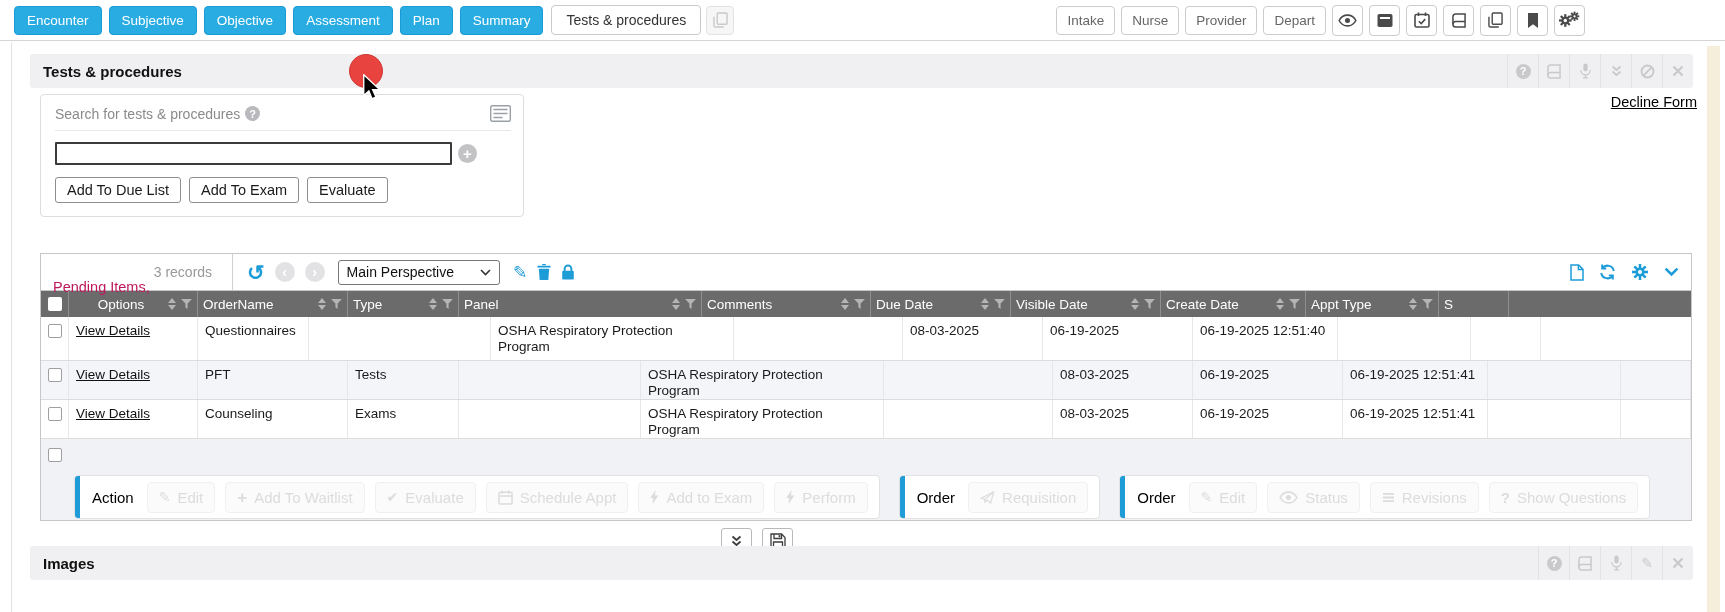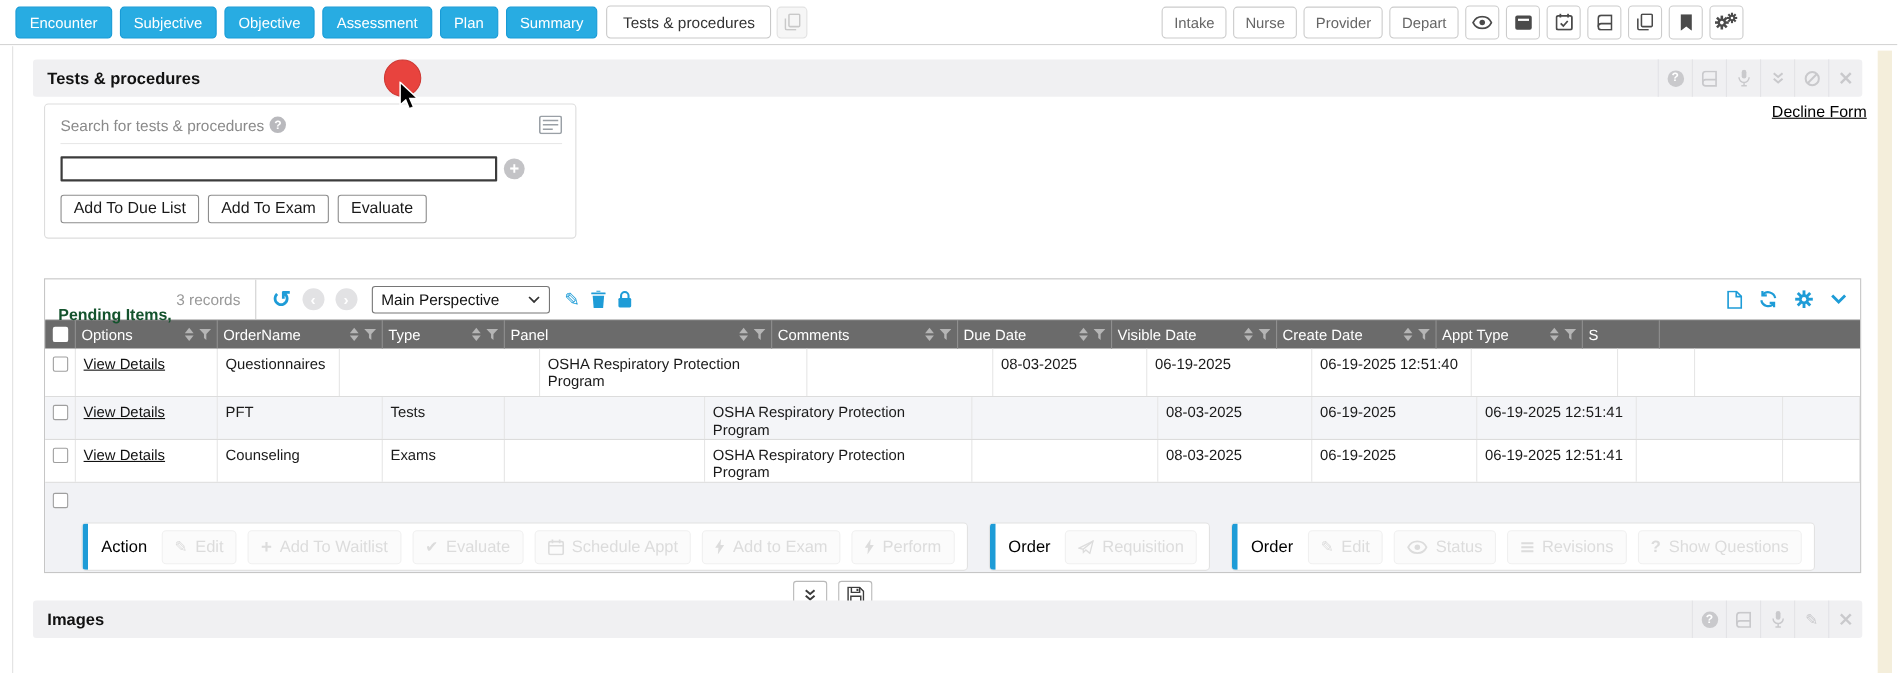--- a/index.html
+++ b/index.html
@@ -55,21 +55,21 @@
   .srow3 { display:flex; gap:8px; margin:12px 12px 0 14px; }
   .btn-plain { background:#fff; border:1px solid #8d8d8d; border-radius:3px; color:#1a1a1a;
                font-size:14.5px; padding:4px 11px; }
 
   
   .pending { position:absolute; left:40px; top:253px; width:1652px; height:268px;
              border:1px solid #c6c6c6; background:#fff; overflow:hidden; }
   .ptoolbar { height:37px; border-bottom:1px solid #c6c6c6; display:flex; align-items:center; }
   .pt-left { width:192px; height:100%; display:flex; align-items:center; padding-left:12px;
              border-right:1px solid #d0d0d0; }
-  .pt-title { font-weight:bold; color:#14532d; font-size:14.5px; white-space:nowrap;margin-top:30px; }
+  .pt-title { font-weight:normal; color:#be185d; font-size:14.5px; white-space:nowrap;margin-top:30px; }
   .pt-count { color:#999; font-size:14px; margin-left:4px; white-space:nowrap; }
   .pt-icons { display:flex; align-items:center; gap:10px; margin-left:14px; }
   .undo { color:#1e9cd7; font-size:21px; font-weight:bold; line-height:1; }
   .navcirc { width:20px; height:20px; border-radius:50%; background:#e2e2e4; color:#fff;
              display:inline-flex; align-items:center; justify-content:center; font-size:14px; font-weight:bold; }
   .perspective { border:1px solid #767676; border-radius:3px; height:25px; display:inline-flex;
                  align-items:center; padding:0 8px; font-size:14px; color:#111; gap:26px; margin:0 3px; }
   .blue-ic { color:#1e9cd7; display:inline-flex; align-items:center; }
   .g-pencil { font-size:17px; }
   .pt-right { margin-left:auto; display:flex; align-items:center; gap:15px; padding-right:12px; color:#1e9cd7; }
@@ -364,21 +364,21 @@
           <svg width="15" height="10" viewBox="0 0 15 10" fill="none" stroke="currentColor" stroke-width="2.6">
             <path d="M1.6 1.6 7.5 7.5l5.9-5.9"></path>
           </svg>
         </span>
     </div>
   </div>
   <div class="thead" id="thead">
       <div class="cbcell">
         <span class="cb cb-head"></span>
       </div>
-      <div class="th" style="width: 129px;">
+      <div class="th" style="width: 129px; text-align: center;">
         <span class="lbl">Options</span>
         <span class="sorticons">
           <span class="sort">
             <i class="up"></i>
             <i class="dn"></i>
           </span>
           <span class="funnel">
             <svg width="11" height="10" viewBox="0 0 12 11" fill="currentColor">
               <path d="M0 0h12L7.2 5v6L4.8 9.2V5Z"></path>
             </svg>

